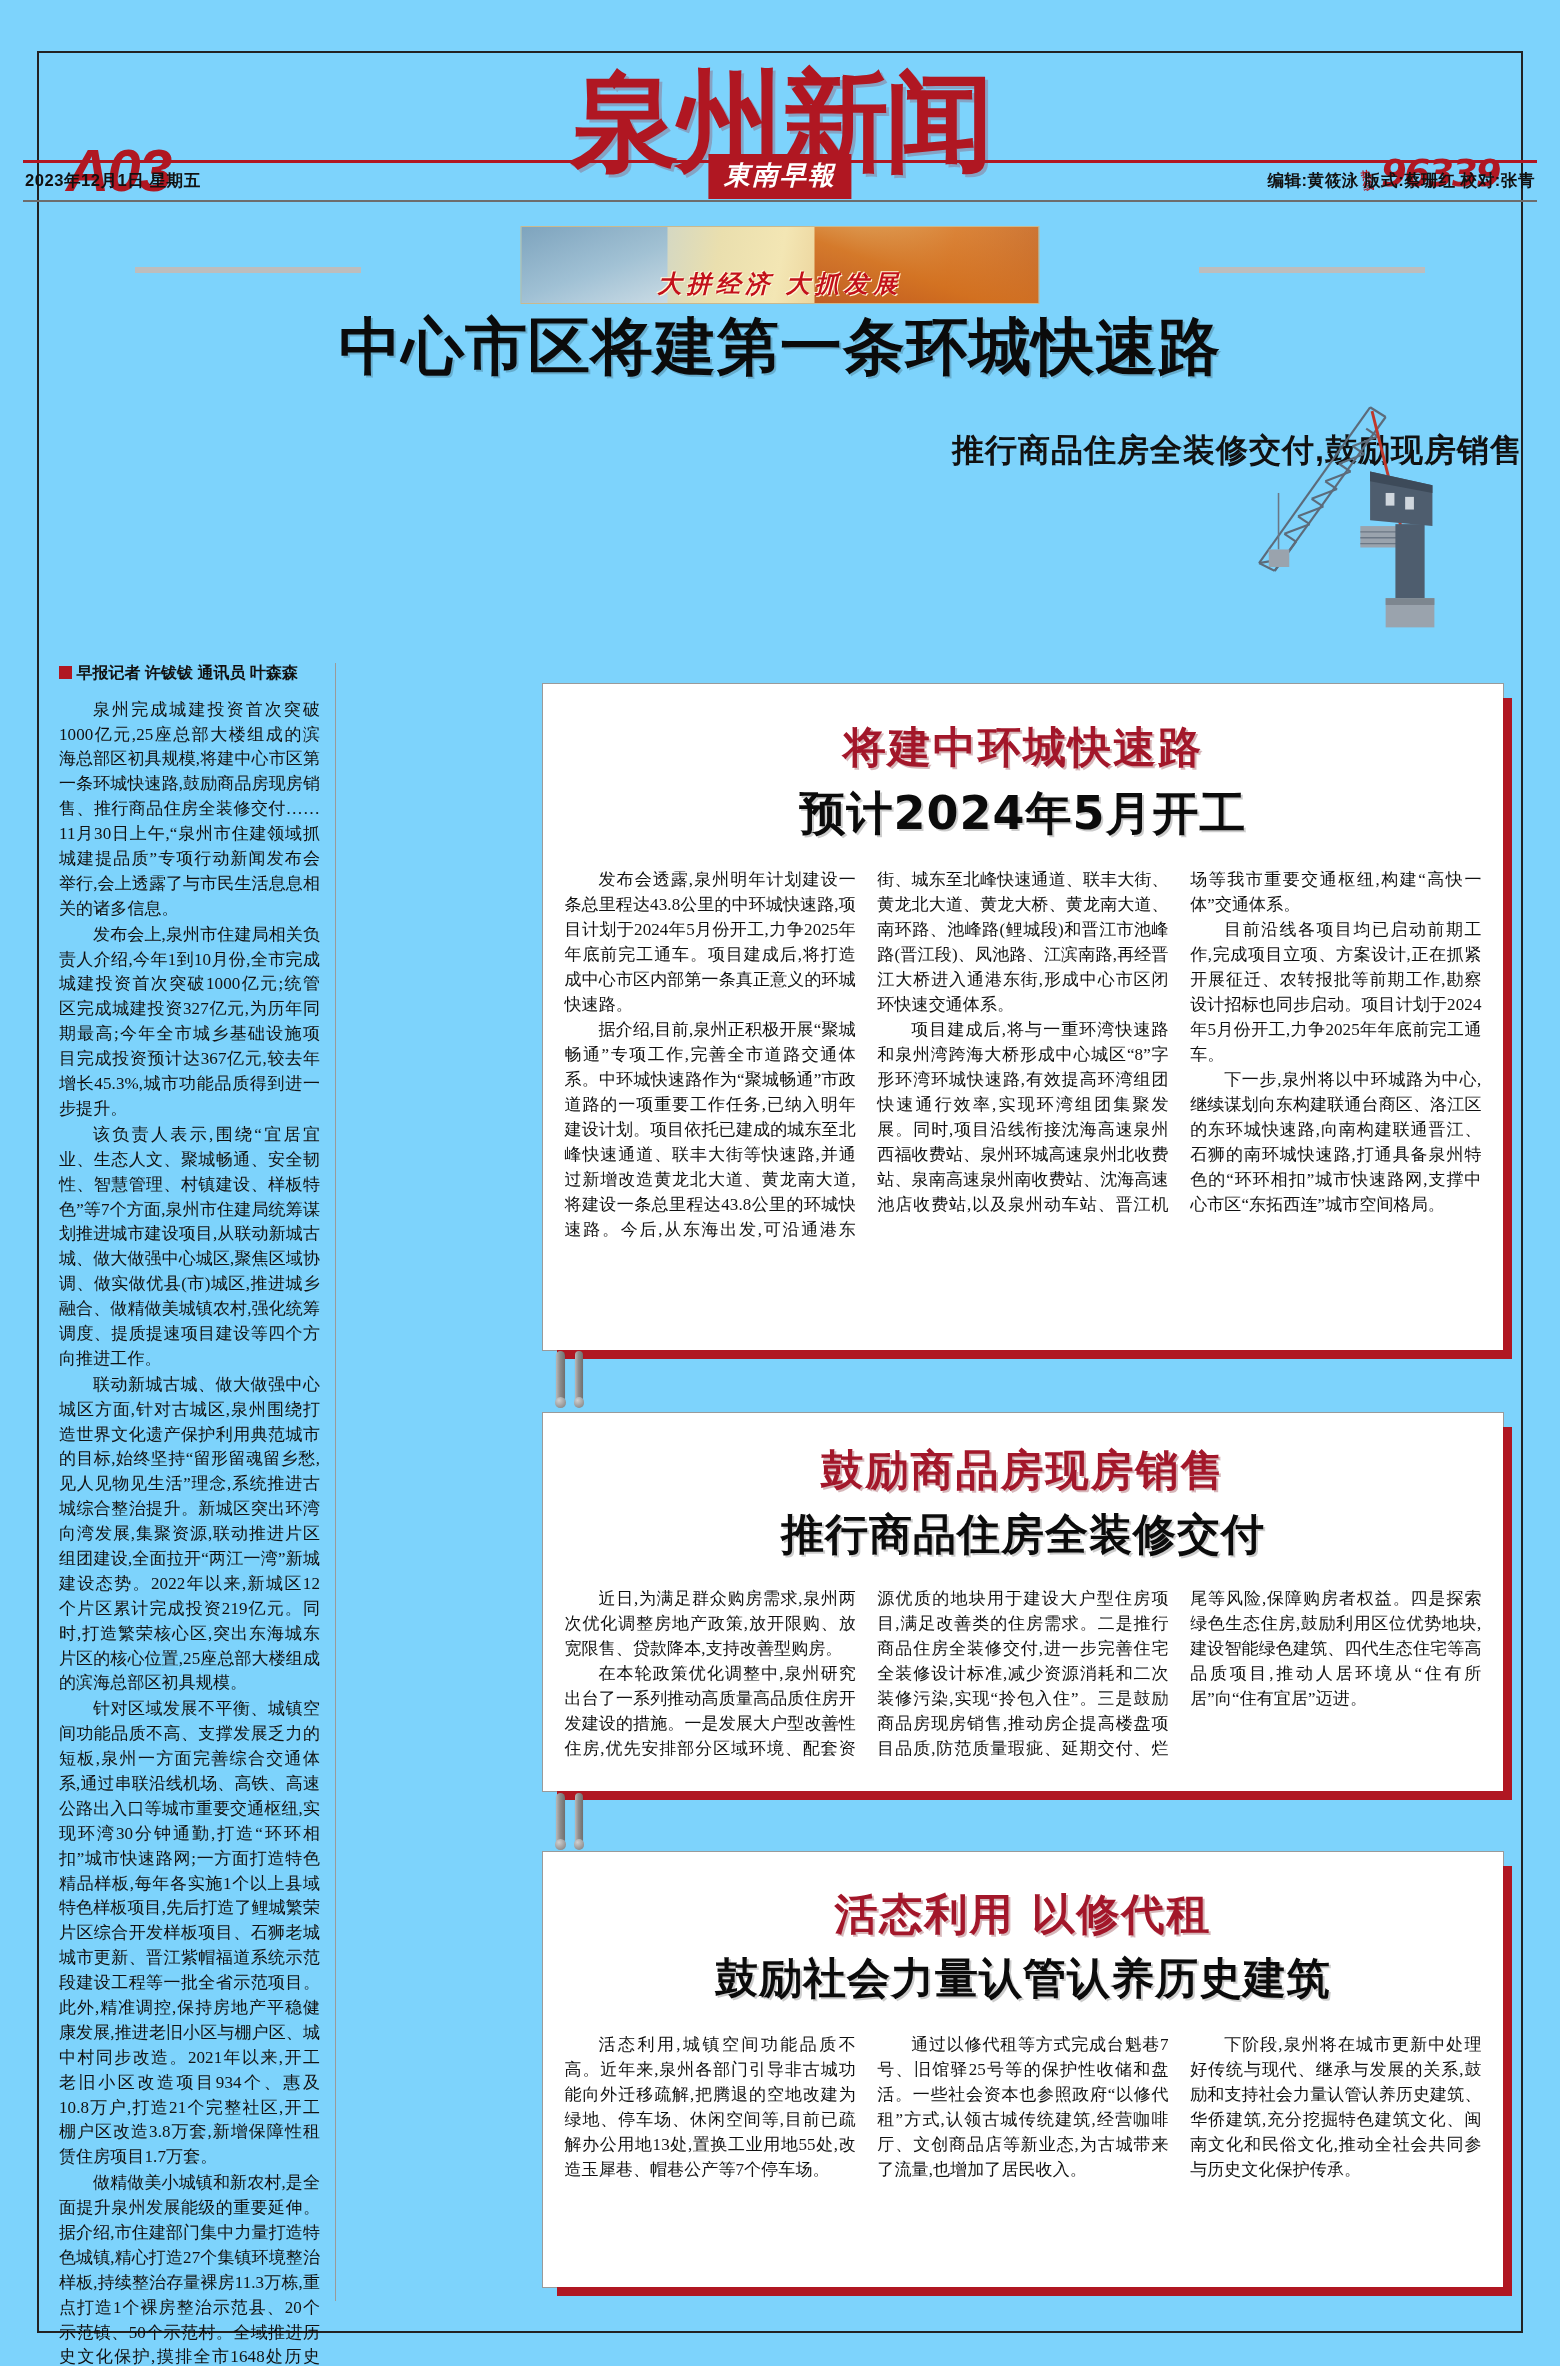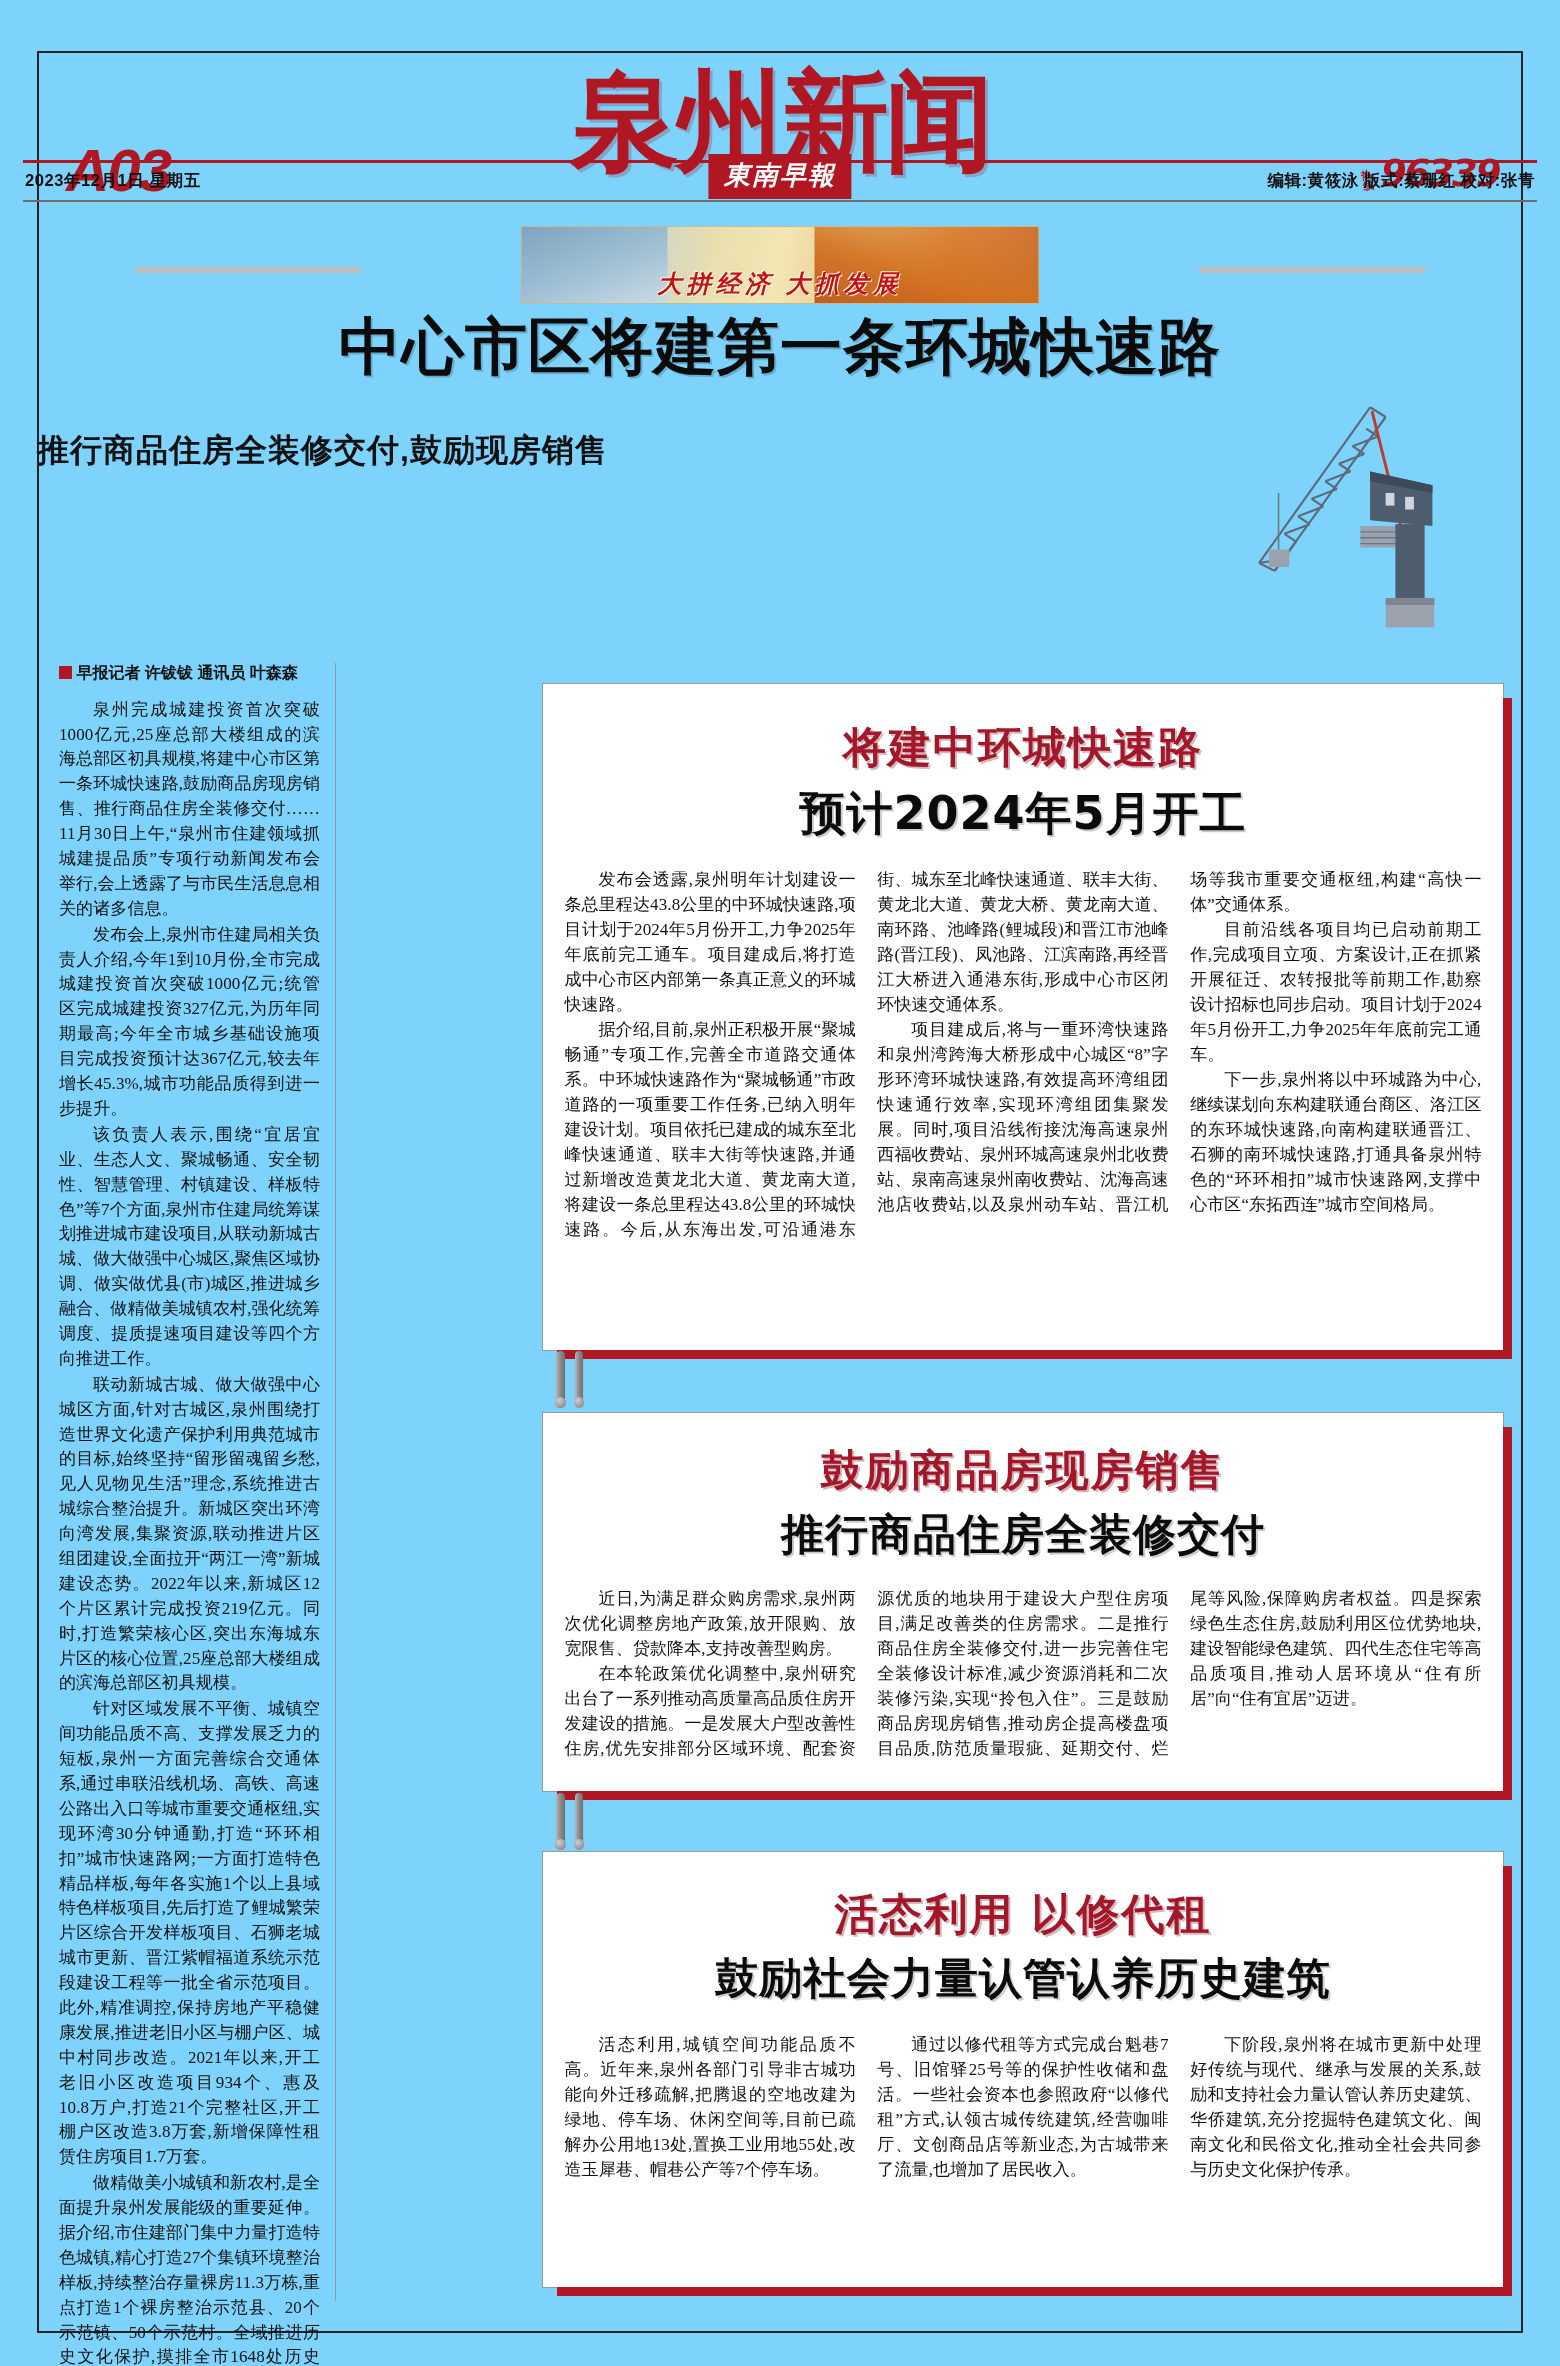--- a/index.html
+++ b/index.html
@@ -125,21 +125,21 @@
   .headline {
     position:absolute; left:37px; top:314px; width:1486px;
     text-align:center;
     font-family:"DejaVu Sans","Liberation Sans",sans-serif;
     font-weight:bold; font-size:62px; color:#0b0b0b;
     letter-spacing:1px; line-height:1.06; white-space:nowrap;
     text-shadow:2px 2px 0 rgba(0,0,0,.18);
   }
   .subhead {
     position:absolute; left:37px; top:429px; width:1486px;
-    text-align:left;
+    text-align:right;
     font-family:"Liberation Sans","DejaVu Sans",sans-serif;
     font-weight:bold; font-size:32px; color:#111; letter-spacing:1px;
   }
 
   
   .left-col {
     position:absolute; left:59px; top:663px; width:261px;
   }
   .byline {
     font-family:"Liberation Sans","DejaVu Sans",sans-serif;

